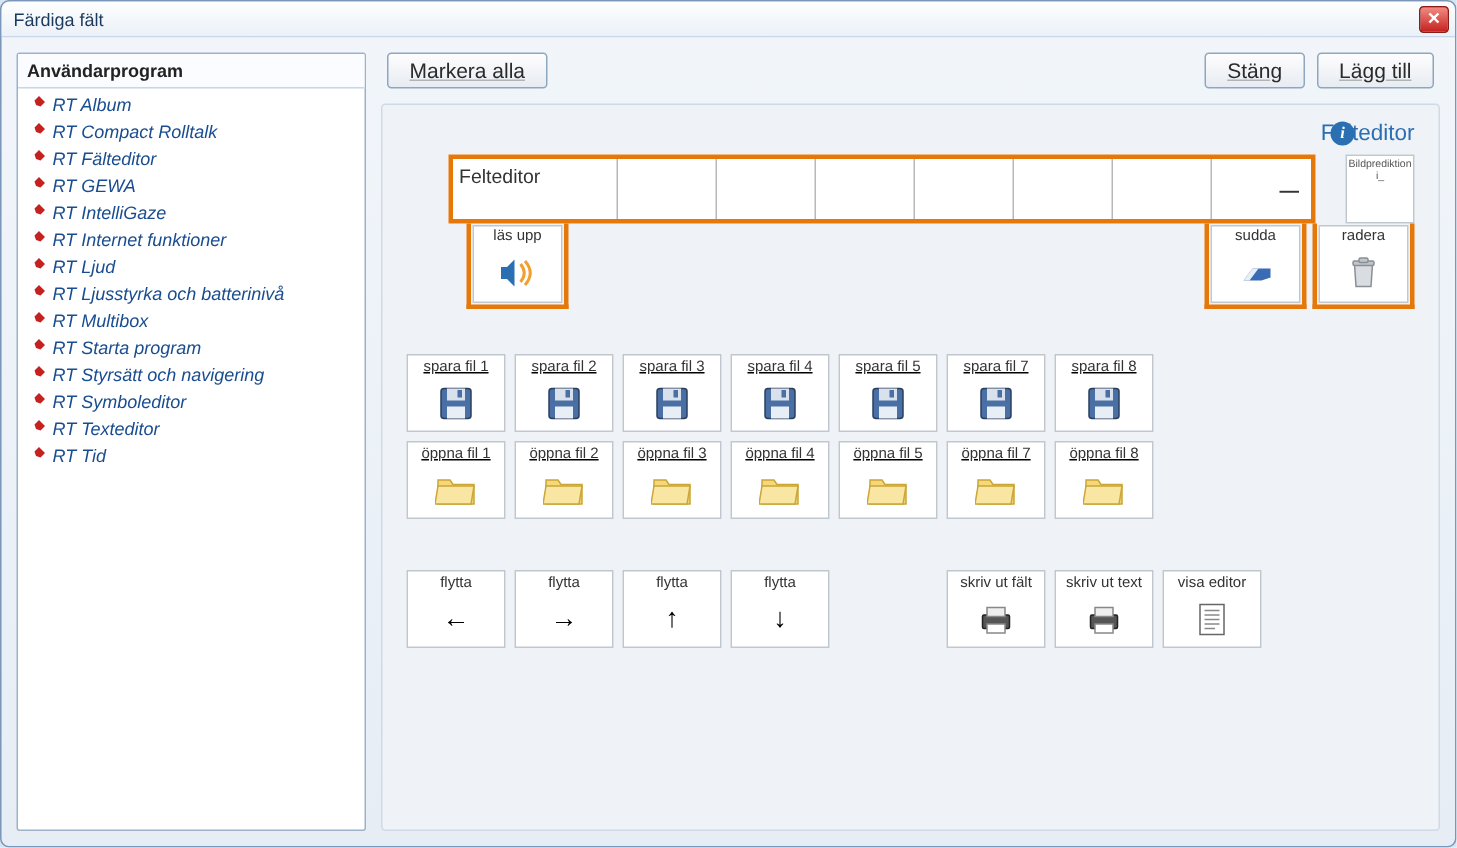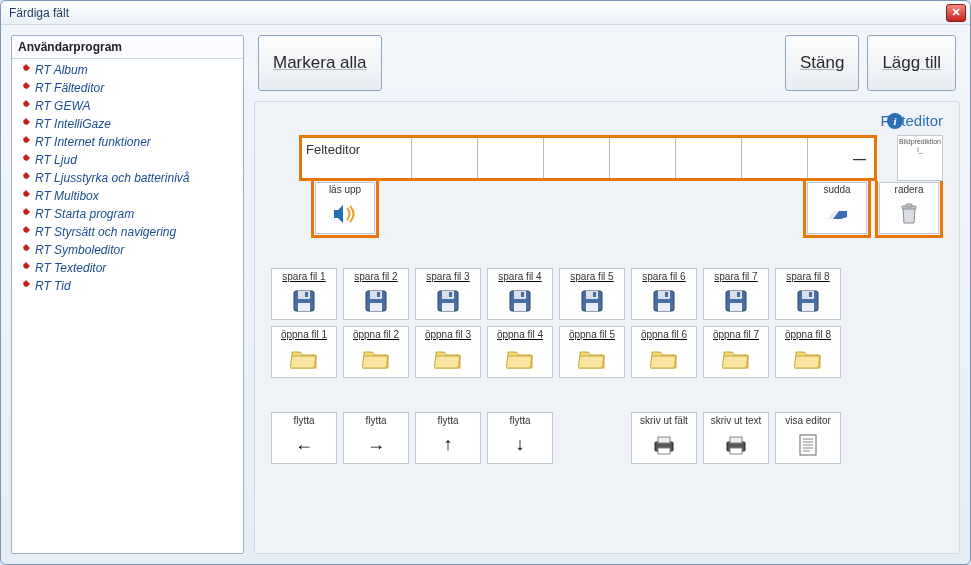--- a/index.html
+++ b/index.html
@@ -94,25 +94,25 @@
   }
   .toolbar {
     display: flex;
     align-items: center;
     gap: 8px;
     margin-bottom: 10px;
     padding: 0 4px;
   }
   .toolbar .spacer { flex: 1; }
   .btn {
-    padding: 17px 14px;
+    padding: 3px 14px;
     background: linear-gradient(#fdfdfd, #e7ecf2);
     border: 1px solid #8fa6bf;
     border-radius: 3px;
-    font-size: 17px;
+    font-size: 14px;
     color: #2b2b2b;
     cursor: pointer;
     text-decoration: underline;
     text-decoration-color: rgba(0,0,0,0.25);
   }
   .editor-panel {
     flex: 1;
     background: #eff3f7;
     border: 1px solid #d0dae5;
     border-radius: 3px;
@@ -251,20 +251,26 @@
           <div class="lp-item">
             <svg class="pin-icon" viewBox="0 0 12 12">
               <path d="M2 10 L6 6 L5 3 L8 0 L12 4 L9 7 L6 6 Z" fill="#c5221f"></path>
             </svg>
             <span>RT Album</span>
           </div>
           <div class="lp-item">
             <svg class="pin-icon" viewBox="0 0 12 12">
               <path d="M2 10 L6 6 L5 3 L8 0 L12 4 L9 7 L6 6 Z" fill="#c5221f"></path>
             </svg>
+            <span>RT Compact Rolltalk</span>
+          </div>
+          <div class="lp-item">
+            <svg class="pin-icon" viewBox="0 0 12 12">
+              <path d="M2 10 L6 6 L5 3 L8 0 L12 4 L9 7 L6 6 Z" fill="#c5221f"></path>
+            </svg>
             <span>RT Fälteditor</span>
           </div>
           <div class="lp-item">
             <svg class="pin-icon" viewBox="0 0 12 12">
               <path d="M2 10 L6 6 L5 3 L8 0 L12 4 L9 7 L6 6 Z" fill="#c5221f"></path>
             </svg>
             <span>RT GEWA</span>
           </div>
           <div class="lp-item">
             <svg class="pin-icon" viewBox="0 0 12 12">
@@ -451,52 +457,41 @@
                 <span class="icn">
                   <svg width="24" height="24" viewBox="0 0 24 24">
                     <rect x="2" y="2" width="20" height="20" rx="2" fill="#4a6fa5" stroke="#2a3f5f"></rect>
                     <rect x="6" y="2" width="12" height="8" fill="#d8e1ec"></rect>
                     <rect x="6" y="14" width="12" height="8" fill="#e8eef6"></rect>
                     <rect x="13" y="3" width="3" height="5" fill="#4a6fa5"></rect>
                   </svg>
                 </span>
               </div>
               <div class="tile">
-                <span class="lbl">spara fil 6</span>
+                <span class="lbl">spara fil 7</span>
                 <span class="icn">
                   <svg width="24" height="24" viewBox="0 0 24 24">
                     <rect x="2" y="2" width="20" height="20" rx="2" fill="#4a6fa5" stroke="#2a3f5f"></rect>
                     <rect x="6" y="2" width="12" height="8" fill="#d8e1ec"></rect>
                     <rect x="6" y="14" width="12" height="8" fill="#e8eef6"></rect>
                     <rect x="13" y="3" width="3" height="5" fill="#4a6fa5"></rect>
                   </svg>
                 </span>
               </div>
               <div class="tile">
-                <span class="lbl">spara fil 7</span>
+                <span class="lbl">spara fil 8</span>
                 <span class="icn">
                   <svg width="24" height="24" viewBox="0 0 24 24">
                     <rect x="2" y="2" width="20" height="20" rx="2" fill="#4a6fa5" stroke="#2a3f5f"></rect>
                     <rect x="6" y="2" width="12" height="8" fill="#d8e1ec"></rect>
                     <rect x="6" y="14" width="12" height="8" fill="#e8eef6"></rect>
                     <rect x="13" y="3" width="3" height="5" fill="#4a6fa5"></rect>
                   </svg>
                 </span>
               </div>
-              <div class="tile">
-                <span class="lbl">spara fil 8</span>
-                <span class="icn">
-                  <svg width="24" height="24" viewBox="0 0 24 24">
-                    <rect x="2" y="2" width="20" height="20" rx="2" fill="#4a6fa5" stroke="#2a3f5f"></rect>
-                    <rect x="6" y="2" width="12" height="8" fill="#d8e1ec"></rect>
-                    <rect x="6" y="14" width="12" height="8" fill="#e8eef6"></rect>
-                    <rect x="13" y="3" width="3" height="5" fill="#4a6fa5"></rect>
-                  </svg>
-                </span>
-              </div>
             </div>
           <div class="file-grid" id="open-grid">
               <div class="tile">
                 <span class="lbl">öppna fil 1</span>
                 <span class="icn">
                   <svg width="28" height="22" viewBox="0 0 28 22">
                     <path d="M2 4 h8 l2 3 h14 v13 h-24 z" fill="#f6d77a" stroke="#caa637"></path>
                     <path d="M2 8 h24 l-2 12 h-24 z" fill="#f9e6a3" stroke="#caa637"></path>
                   </svg>
                 </span>
@@ -523,29 +518,20 @@
                 <span class="lbl">öppna fil 4</span>
                 <span class="icn">
                   <svg width="28" height="22" viewBox="0 0 28 22">
                     <path d="M2 4 h8 l2 3 h14 v13 h-24 z" fill="#f6d77a" stroke="#caa637"></path>
                     <path d="M2 8 h24 l-2 12 h-24 z" fill="#f9e6a3" stroke="#caa637"></path>
                   </svg>
                 </span>
               </div>
               <div class="tile">
                 <span class="lbl">öppna fil 5</span>
-                <span class="icn">
-                  <svg width="28" height="22" viewBox="0 0 28 22">
-                    <path d="M2 4 h8 l2 3 h14 v13 h-24 z" fill="#f6d77a" stroke="#caa637"></path>
-                    <path d="M2 8 h24 l-2 12 h-24 z" fill="#f9e6a3" stroke="#caa637"></path>
-                  </svg>
-                </span>
-              </div>
-              <div class="tile">
-                <span class="lbl">öppna fil 6</span>
                 <span class="icn">
                   <svg width="28" height="22" viewBox="0 0 28 22">
                     <path d="M2 4 h8 l2 3 h14 v13 h-24 z" fill="#f6d77a" stroke="#caa637"></path>
                     <path d="M2 8 h24 l-2 12 h-24 z" fill="#f9e6a3" stroke="#caa637"></path>
                   </svg>
                 </span>
               </div>
               <div class="tile">
                 <span class="lbl">öppna fil 7</span>
                 <span class="icn">

